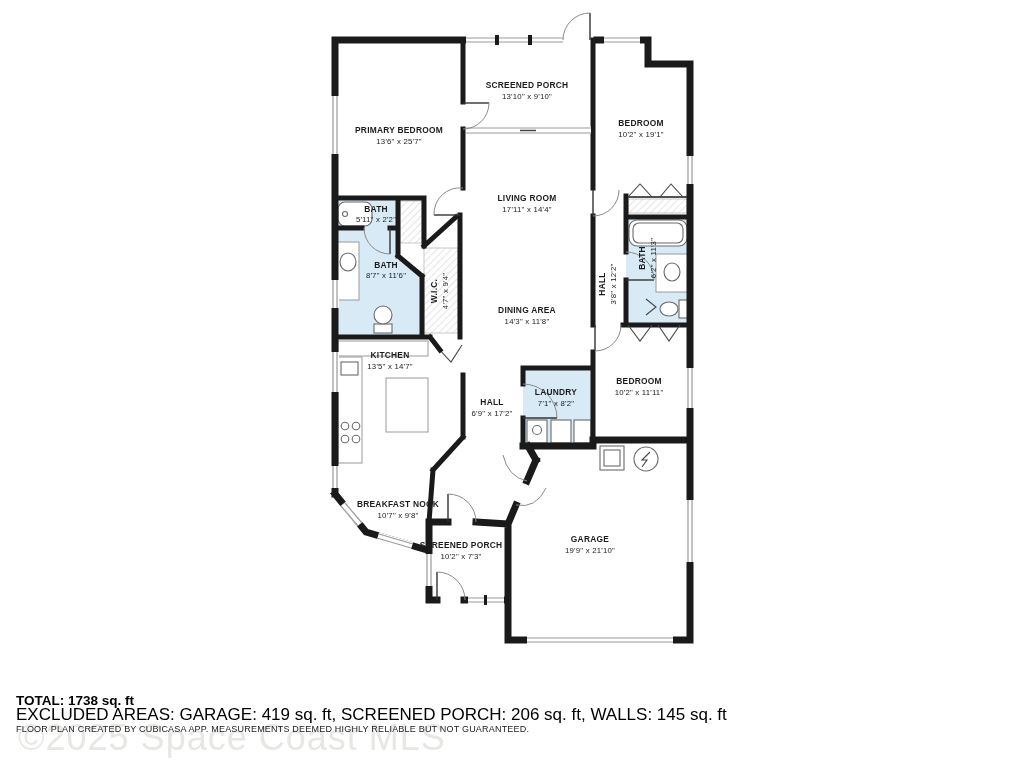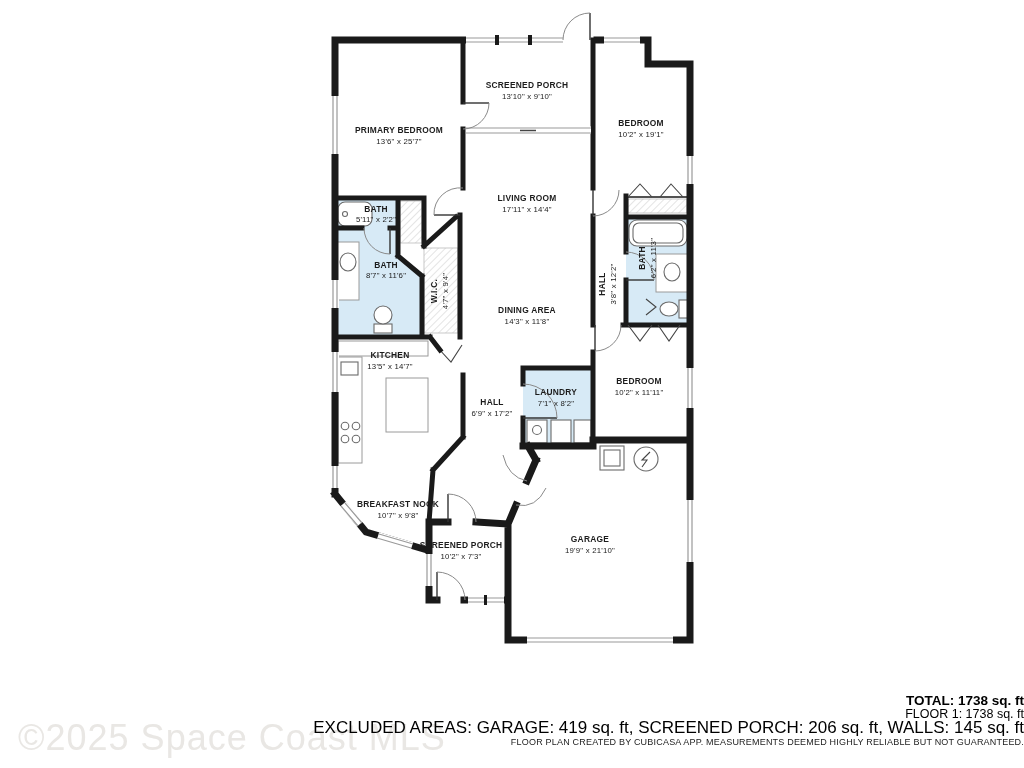--- a/index.html
+++ b/index.html
@@ -19,21 +19,21 @@
   .mull{fill:var(--wall);}
   .fix{stroke:var(--fixture);stroke-width:1.1;fill:#ffffff;}
   .fixn{stroke:var(--fixture);stroke-width:1.1;fill:none;}
   .cntr{stroke:var(--window);stroke-width:1;fill:#ffffff;}
   .leaf{stroke:#333;stroke-width:1.4;fill:none;}
   .arc{stroke:#8a8a8a;stroke-width:1;fill:none;}
   .chev{stroke:#444;stroke-width:1.1;fill:none;}
   .hat{fill:url(#hatch);stroke:#bbbbbb;stroke-width:0.8;}
   .rname{font-size:8.4px;font-weight:bold;letter-spacing:.25px;fill:var(--label-text);text-anchor:middle;}
   .rdims{font-size:7.8px;letter-spacing:.2px;fill:var(--label-text);text-anchor:middle;}
-  .footer{position:absolute;left:16px;top:694px;width:1008px;text-align:right;color:#000;}
+  .footer{position:absolute;left:16px;top:694px;width:1008px;text-align:left;color:#000;}
   .f-total{font-size:13.5px;font-weight:bold;line-height:14px;}
   .f-floor{font-size:12.5px;line-height:13px;}
   .f-excl{font-size:17px;line-height:13px;}
   .f-disc{font-size:9px;line-height:10px;margin-top:3px;color:#222;letter-spacing:.2px;}
   .watermark{position:absolute;left:2px;top:717px;font-size:36px;letter-spacing:1px;
              color:var(--watermark-text);white-space:nowrap;margin-left:16px;}
 </style>
 </head>
 <body>
 
@@ -308,16 +308,15 @@
       <text class="rname" x="590" y="542">GARAGE</text>
       <text class="rdims" x="590" y="553">19'9" x 21'10"</text>
     </g>
   </g>
 </svg>
 
 <div class="watermark">©2025 Space Coast MLS</div>
 
 <div class="footer">
   <div class="f-total">TOTAL: 1738 sq. ft</div>
-  <div class="f-floor">FLOOR 1: 1738 sq. ft</div>
   <div class="f-excl">EXCLUDED AREAS: GARAGE: 419 sq. ft, SCREENED PORCH: 206 sq. ft, WALLS: 145 sq. ft</div>
   <div class="f-disc">FLOOR PLAN CREATED BY CUBICASA APP. MEASUREMENTS DEEMED HIGHLY RELIABLE BUT NOT GUARANTEED.</div>
 </div>
 
 </body></html>

